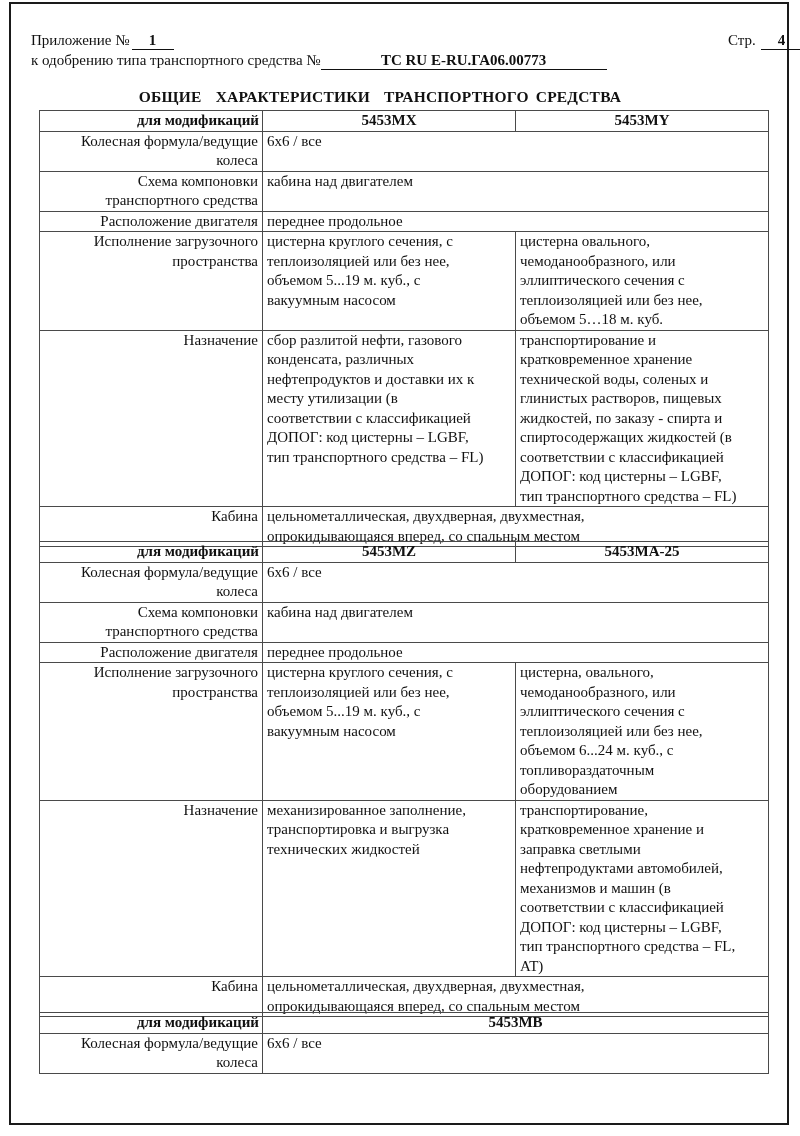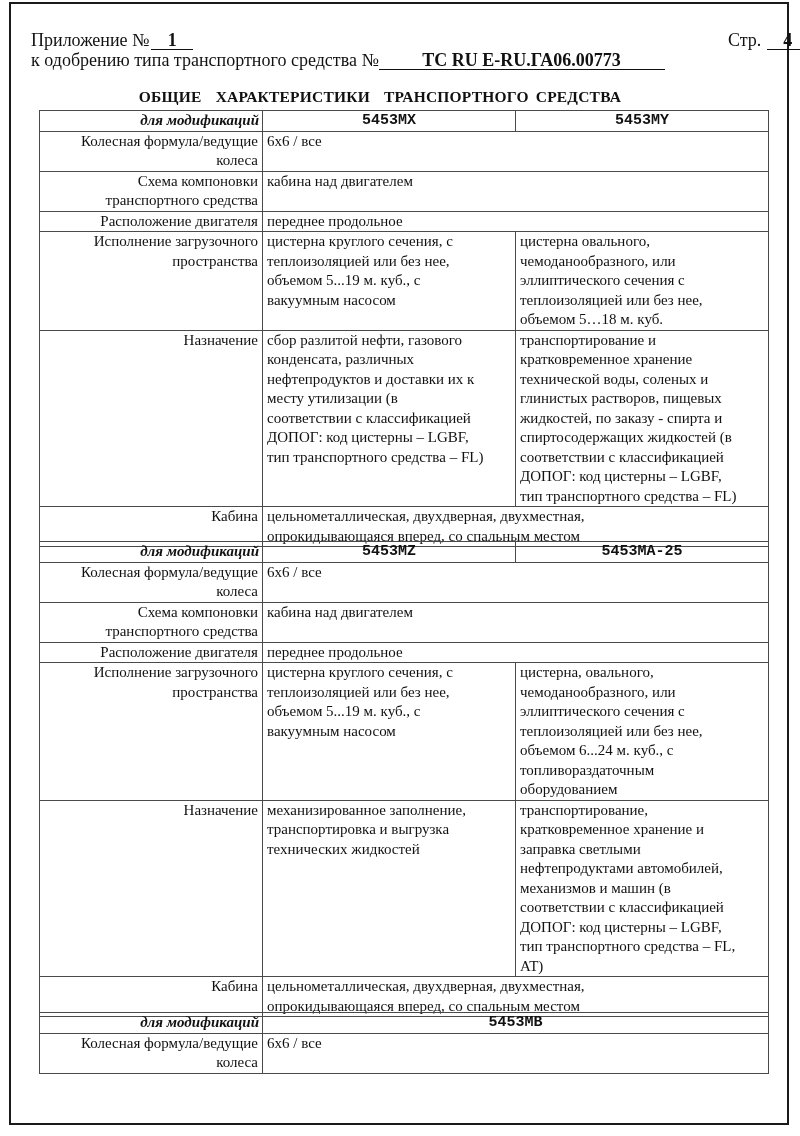--- a/index.html
+++ b/index.html
@@ -19,21 +19,21 @@
       position: absolute;
       left: 9px;
       top: 2px;
       width: 780px;
       height: 1123px;
       border: 2px solid #1a1a1a;
       box-sizing: border-box;
     }
     .hdr-line {
       position: absolute;
-      font-size: 18px;
+      font-size: 15px;
       line-height: 19px;
       white-space: nowrap;
     }
     .blank {
       display: inline-block;
       border-bottom: 1.5px solid #111;
       font-weight: bold;
       text-align: center;
       line-height: 17px;
       vertical-align: baseline;
@@ -69,25 +69,23 @@
     table.spec col.c1 { width: 223px; }
     table.spec col.c2 { width: 253px; }
     table.spec col.c3 { width: 253px; }
     table.spec tr.head td {
       font-weight: bold;
       height: 19px;
     }
     td.lbl-head {
       text-align: right;
       padding-right: 3px !important;
-      font-style: italic;
     }
     td.mod {
       text-align: center;
-      font-family: Liberation Mono, monospace;
     }
     td.label {
       text-align: right;
     }
     td.val {
     }
     .ml {
       white-space: pre-line;
     }
   </style>

